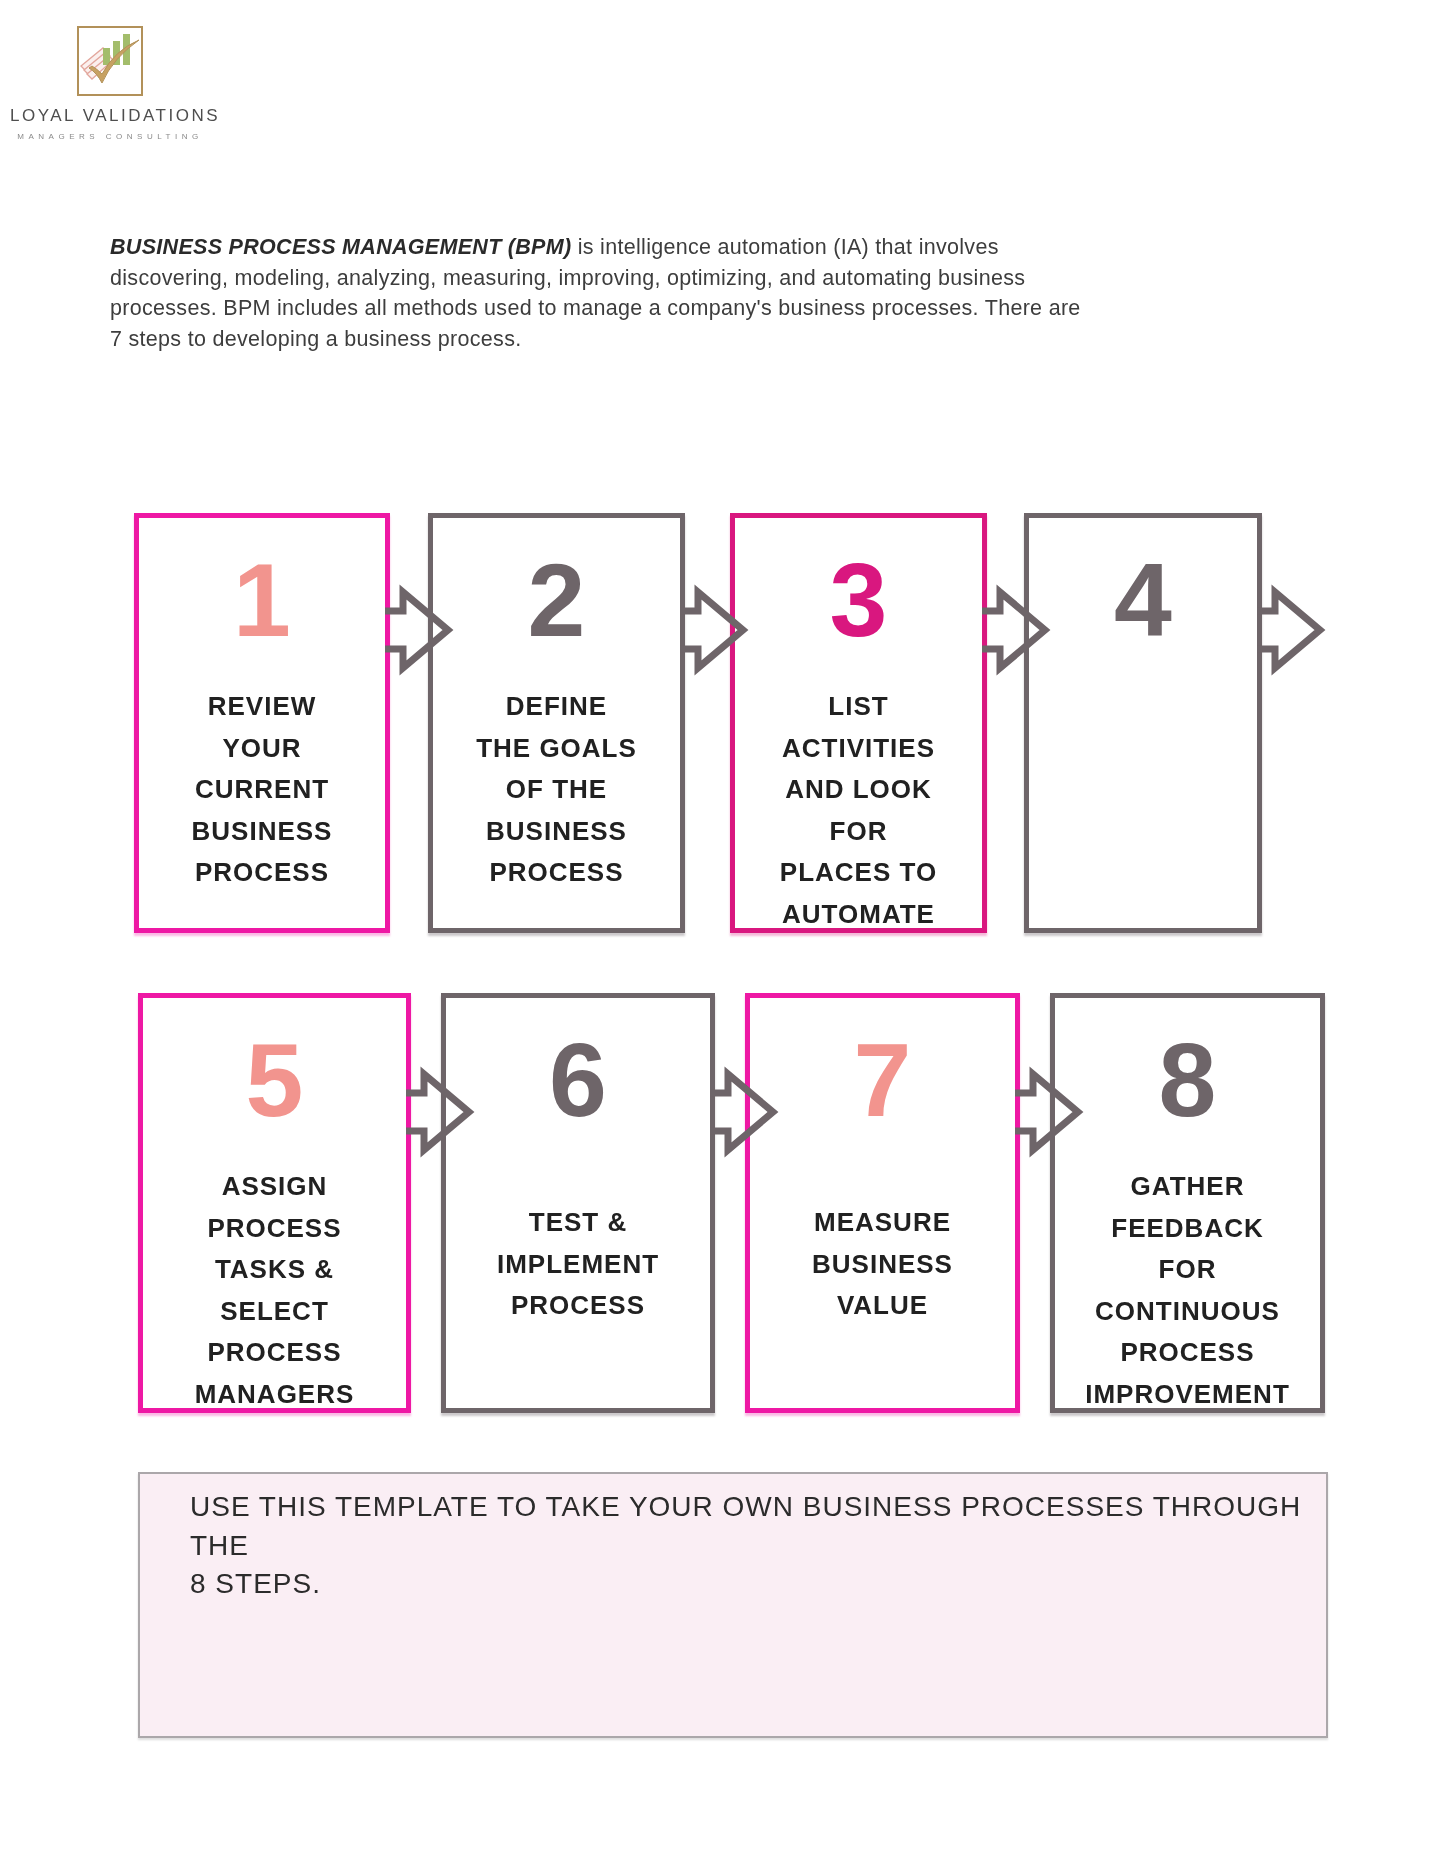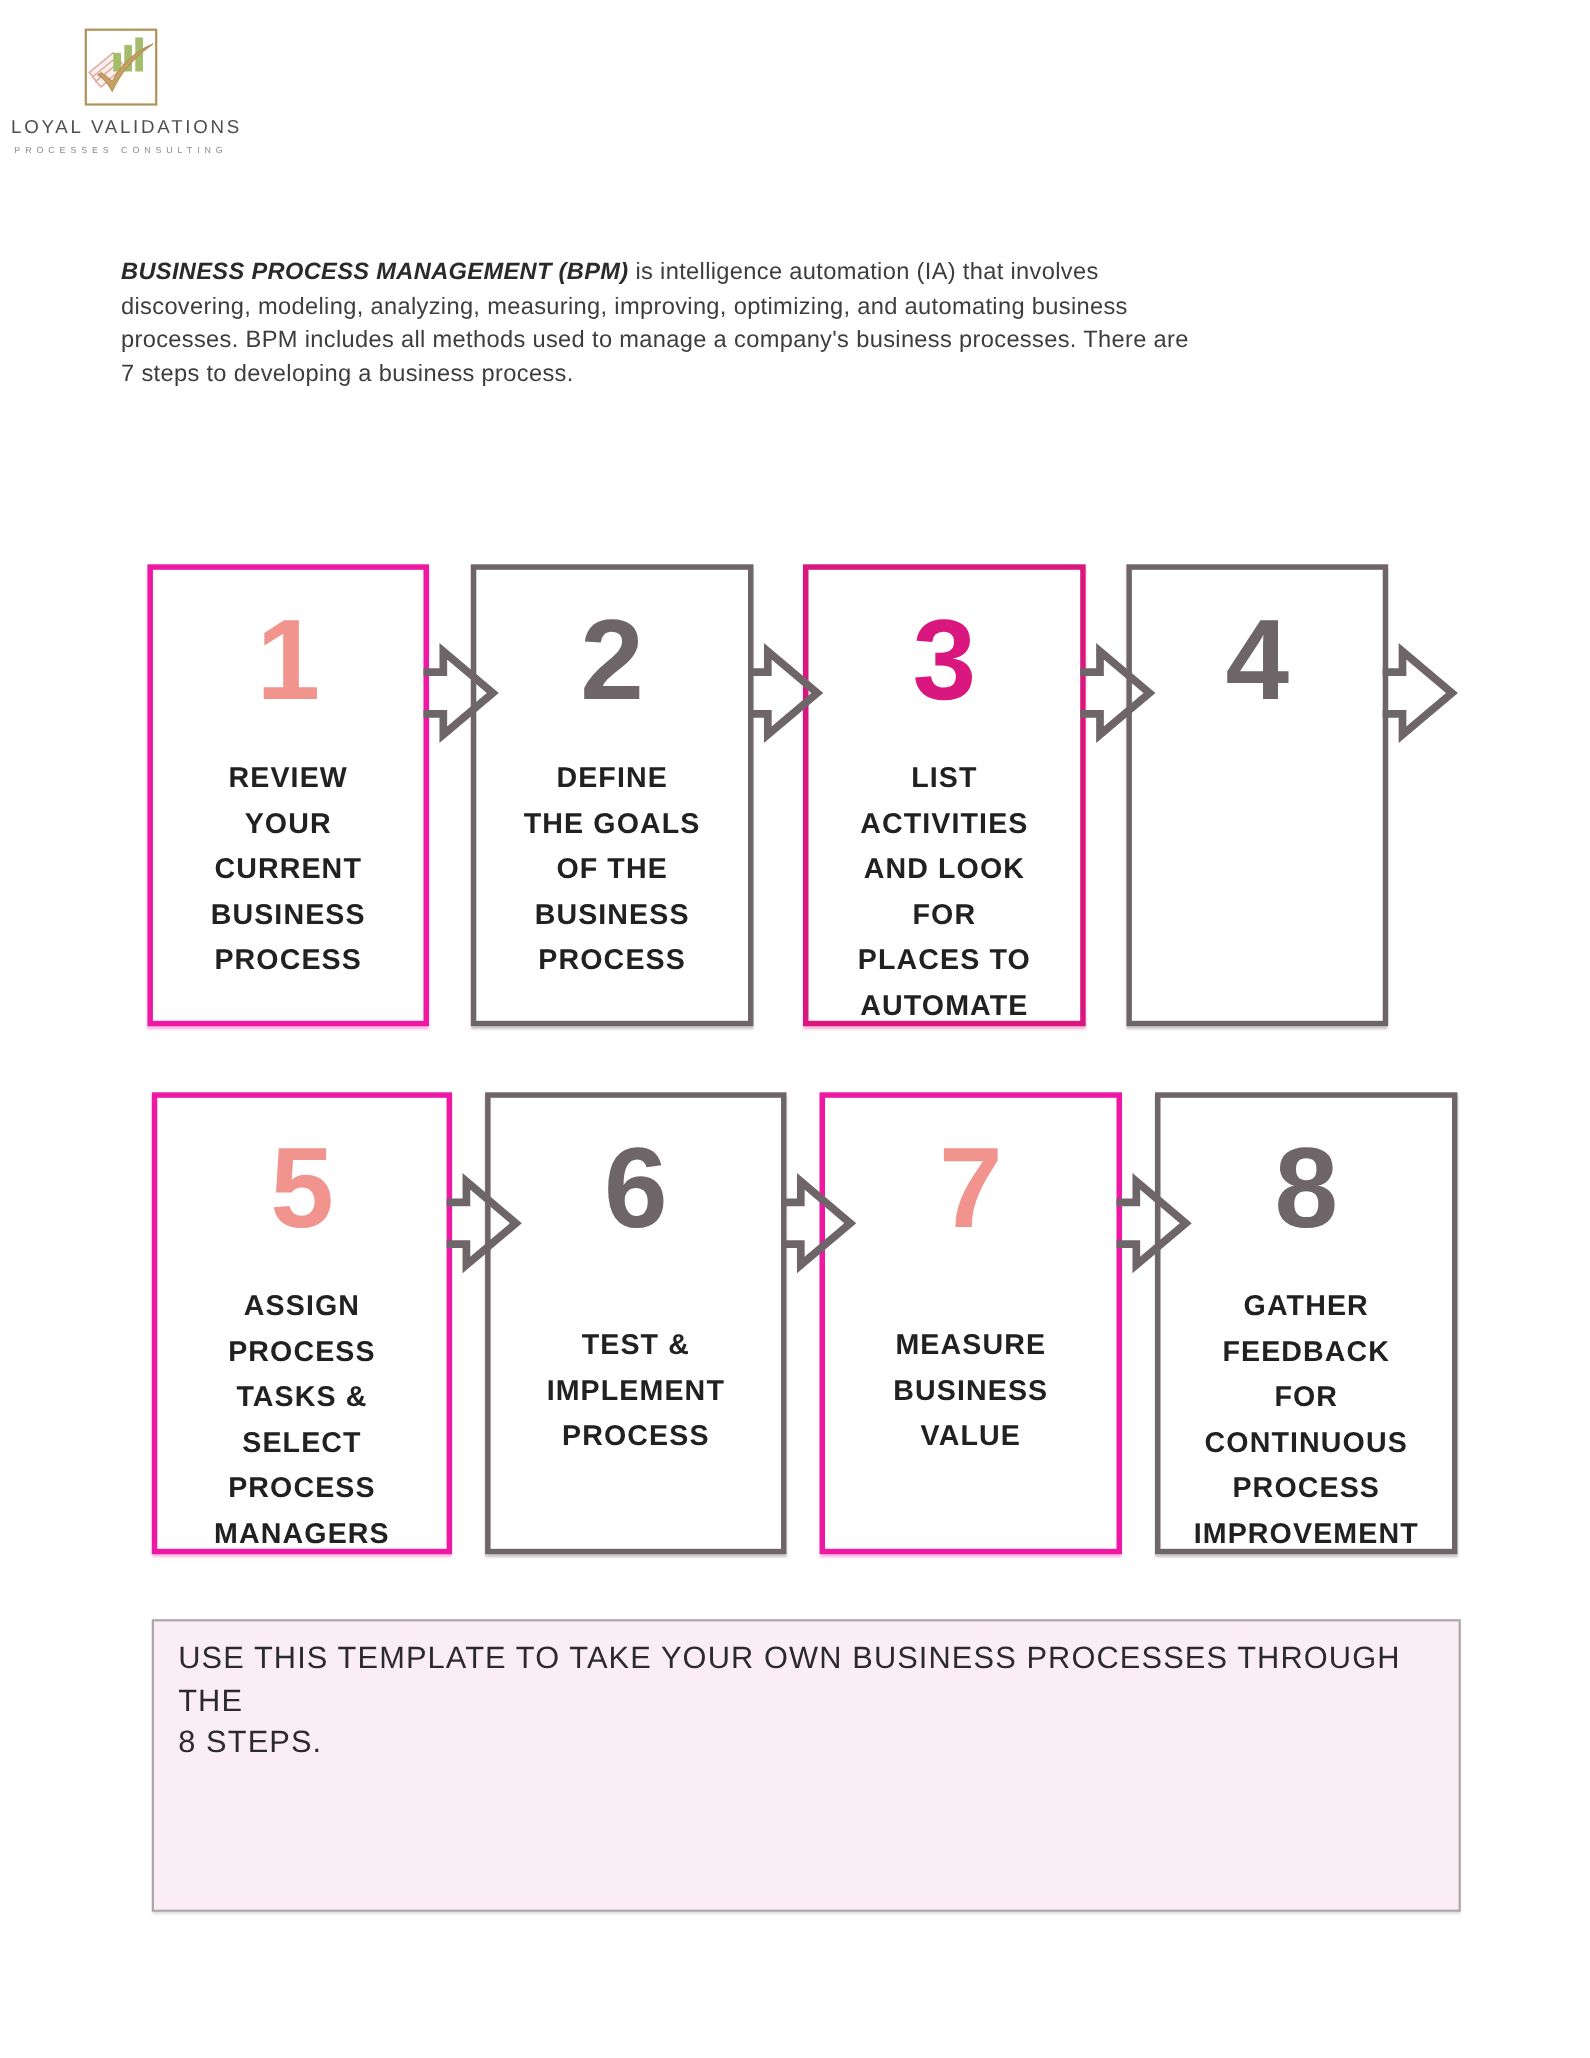--- a/index.html
+++ b/index.html
@@ -86,20 +86,21 @@
   #a5{left:406px;top:1066px;}
   #a6{left:710px;top:1066px;}
   #a7{left:1015px;top:1066px;}
   
   .note-box{
     position:absolute;left:138px;top:1472px;width:1190px;height:266px;
     box-sizing:border-box;
     background:var(--note_bg,#FAEEF4);
     border:2px solid var(--note_border,#ABA7AA);
     box-shadow:0 2px 2px rgba(120,120,120,.25);
+    padding-left:28px;
   }
   .note-text{
     margin:14px 0 0 22px;
     font-size:28px;line-height:1.38;letter-spacing:1px;
     color:#2B2B2B;font-weight:400;
     white-space:pre-line;
   }
 </style>
 </head>
 <body>
@@ -116,21 +117,21 @@
         </g>
         <g fill="#A3BD6B">
           <rect x="30" y="18" width="7" height="17"></rect>
           <rect x="40" y="11" width="7" height="24"></rect>
           <rect x="50" y="4" width="7" height="31"></rect>
         </g>
         <path d="M16,38 Q24,43 29,53 Q40,28 66,10 Q42,20 29,44 Q24,39 19,36 Z" fill="#C7A162" stroke="#B29159" stroke-width="1"></path>
       </svg>
     </div>
     <div class="logo-name">LOYAL VALIDATIONS</div>
-    <div class="logo-tagline">PROCESSES CONSULTING</div>
+    <div class="logo-tagline">MANAGERS CONSULTING</div>
   </div>
 
 
   <p class="intro"><span class="lead">BUSINESS PROCESS MANAGEMENT (BPM)</span><span> is intelligence automation (IA) that involves discovering, modeling, analyzing, measuring, improving, optimizing, and automating business processes. BPM includes all methods used to manage a company's business processes. There are 7 steps to developing a business process.</span></p>
 
   <div class="step-box border-pink" id="s1">
     <div class="step-num fg-salmon">1</div>
     <div class="step-label">REVIEW
 YOUR
 CURRENT

